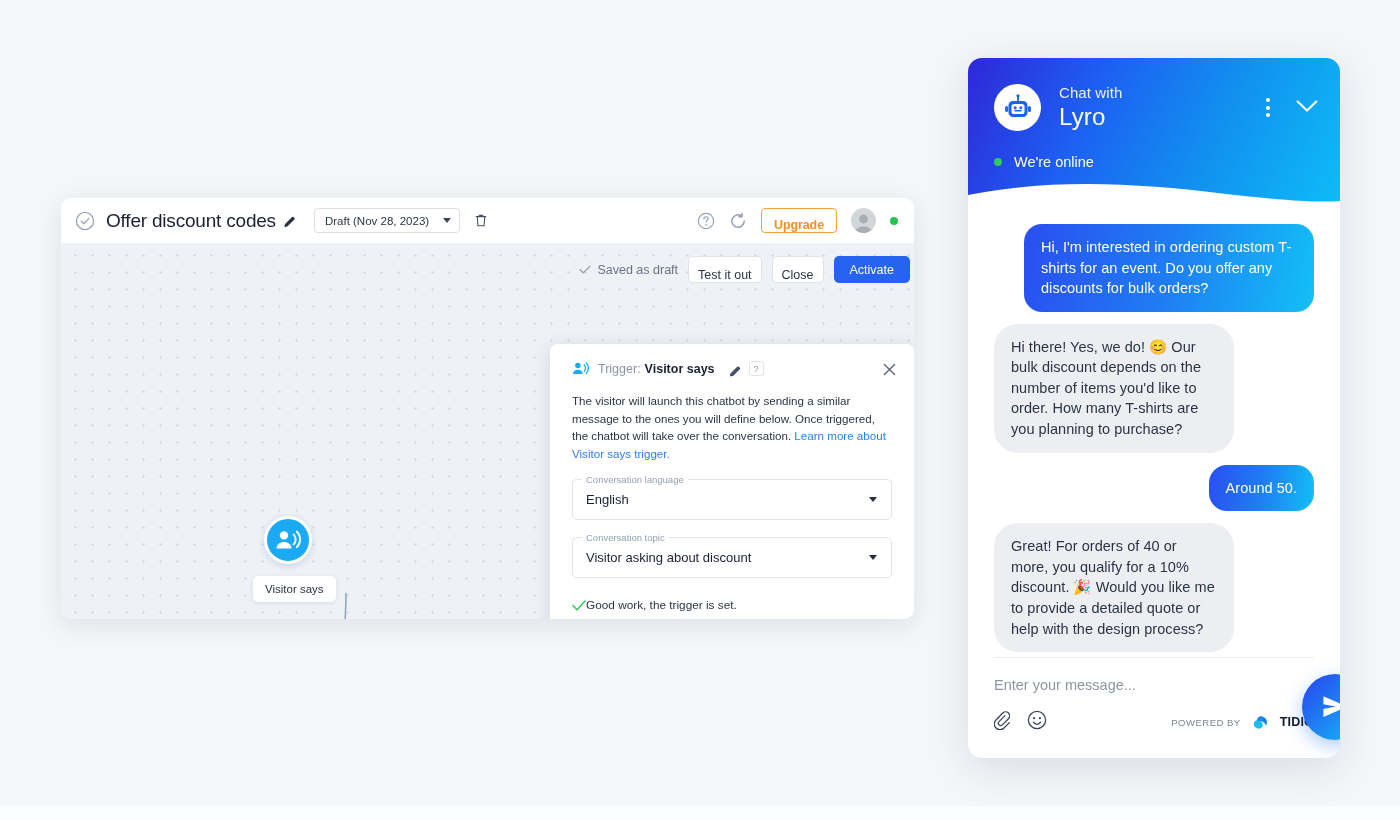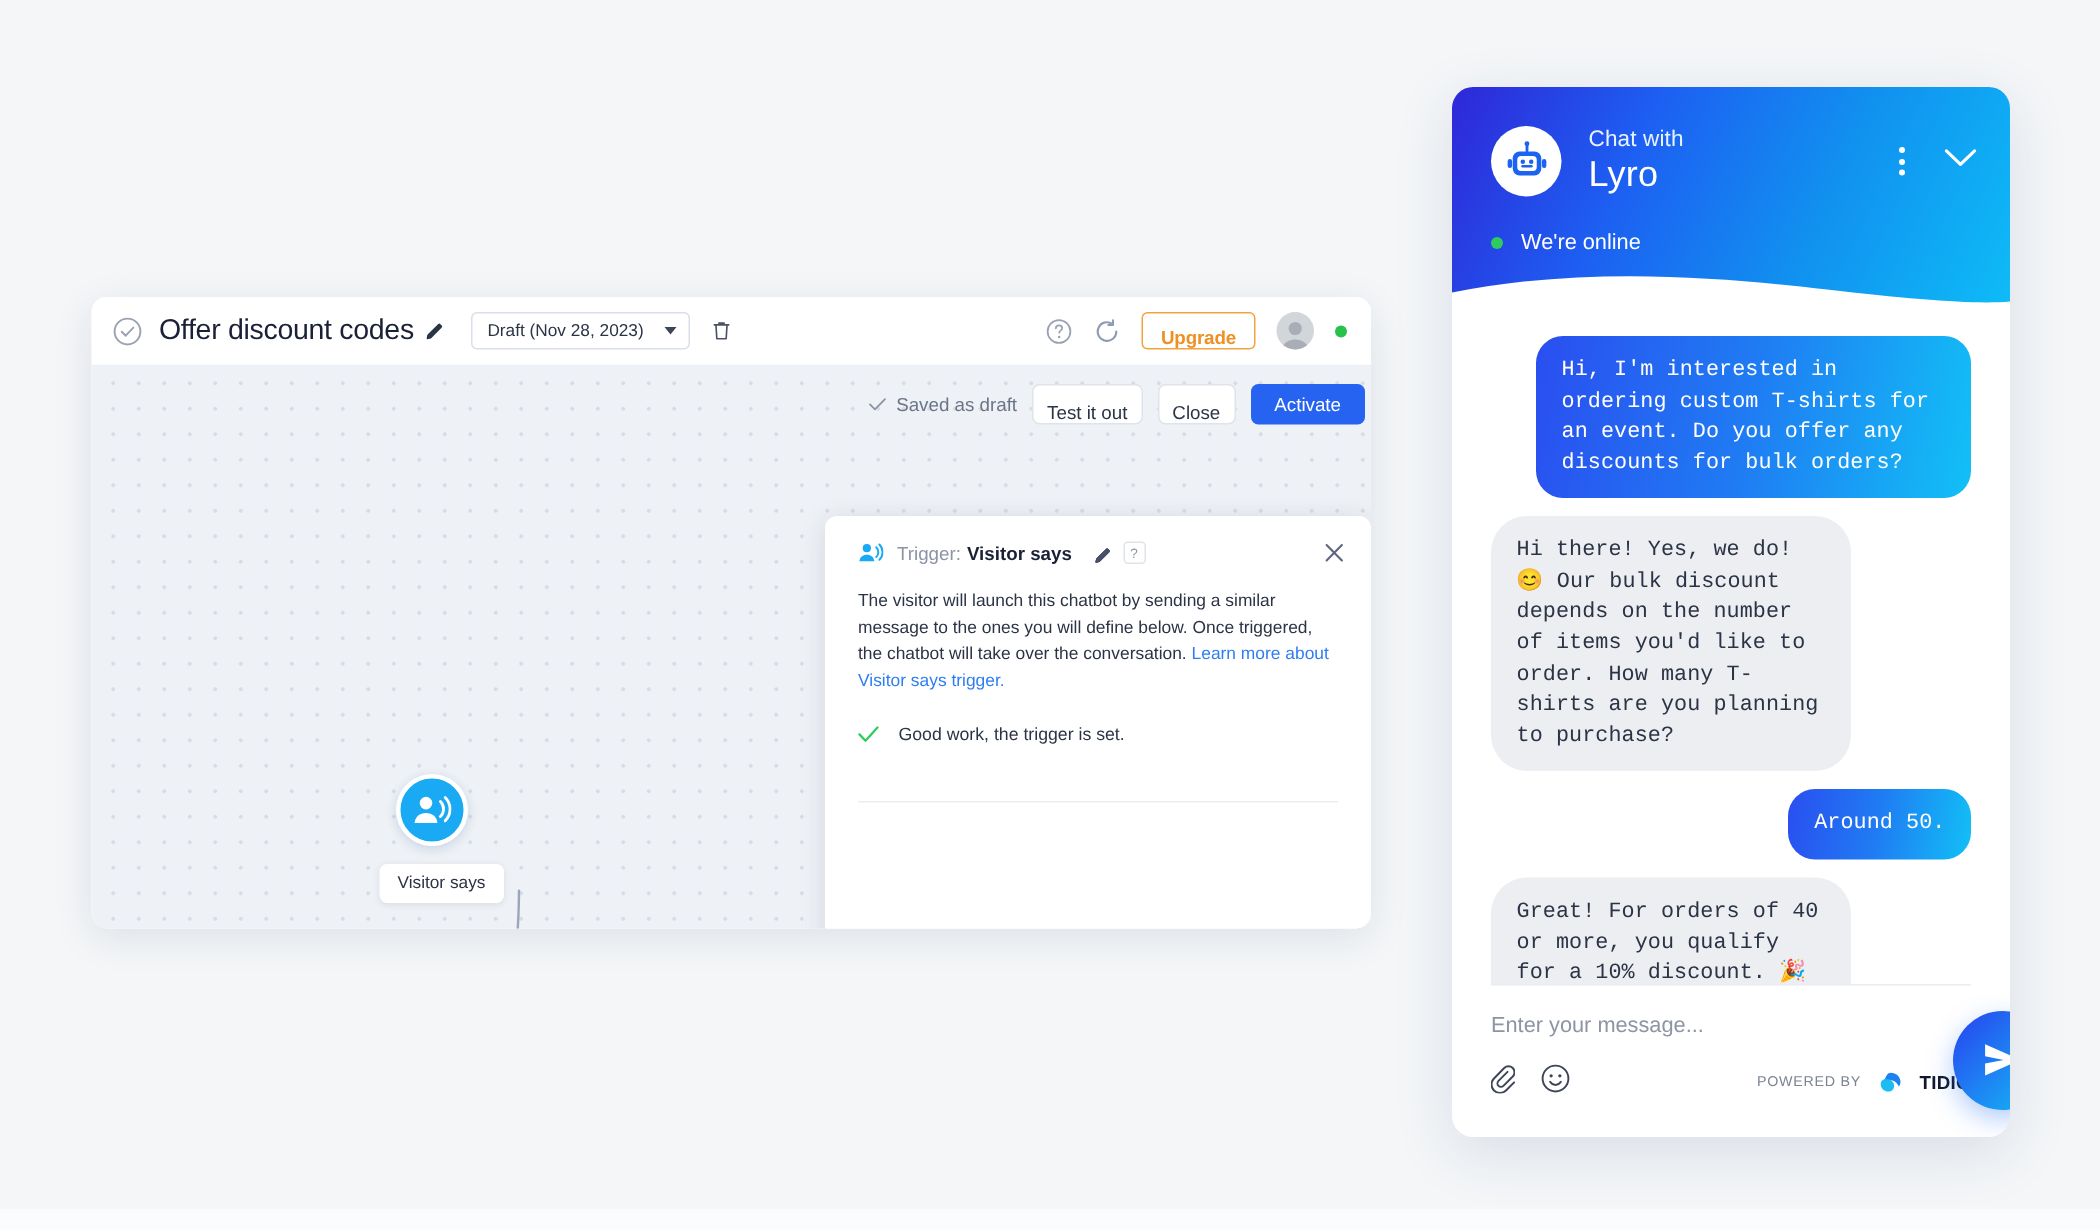--- a/index.html
+++ b/index.html
@@ -138,21 +138,21 @@
   .field-legend{
     position:absolute; top:-6px; left:9px; background:#fff; padding:0 4px;
     font-size:9.5px;color:#96a0b0;
   }
   .field-value{ font-size:13px;color:#1a2035; }
   .field-caret{
     width:0;height:0;border-left:4.5px solid transparent;
     border-right:4.5px solid transparent;border-top:5px solid #252c3b;
   }
   .tp-good{
-    display:flex;align-items:center;gap:13px;
+    display:flex;align-items:center;
     margin:20px 0 16px 22px; font-size:11.8px;color:#2b3445;
   }
   .tp-divider{ height:1px;background:#e9edf2;margin:22px 22px 0 22px;}
 
   
   .chat {
     position:absolute; left:968px; top:58px; width:372px; height:700px;
     border-radius:14px; background:#fff;
     box-shadow:0 10px 40px rgba(40,60,110,0.13);
     overflow:hidden; display:flex; flex-direction:column;
@@ -174,21 +174,21 @@
   .kebab{ display:flex;flex-direction:column;gap:3.5px;align-items:center;}
   .kebab i{ width:4px;height:4px;border-radius:50%;background:#fff;display:block;}
   .status-row{
     display:flex;align-items:center;gap:12px;
     padding:22px 0 0 26px; color:#fff;font-size:14.5px;
   }
   .status-dot{ width:8px;height:8px;border-radius:50%;background:#2ecc5f;}
   .head-wave{ position:absolute; left:0; bottom:-1px; width:100%; height:30px;}
 
   .chat-body{
-    flex:1; padding:16px 26px 0 26px; overflow:hidden;font-family:Liberation Mono, monospace;
+    flex:1; padding:16px 26px 0 26px; overflow:hidden;
   }
   .msg{ display:flex; margin-bottom:12px; }
   .msg.out{ justify-content:flex-end; }
   .bub{
     max-width:290px; font-size:14.5px; line-height:1.42; padding:13px 17px;
     letter-spacing:.05px;
   }
   .bub.out{
     color:#fff; border-radius:18px;
     background:linear-gradient(100deg,#2a4ef0 0%,#1f7df3 50%,#12c0f6 100%);
@@ -337,20 +337,32 @@
               <path d="M1.4 1.4l10.2 10.2M11.6 1.4L1.4 11.6" fill="none" stroke="#5c6680" stroke-width="1.4" stroke-linecap="round"></path>
             </svg>
         </span>
       </div>
 
       <div class="tp-desc">
         <span>The visitor will launch this chatbot by sending a similar message to the ones you will define below. Once triggered, the chatbot will take over the conversation.</span>
         <span class="tp-link">Learn more about Visitor says trigger.</span>
       </div>
 
+      <div class="tp-body">
+        <div class="field">
+          <span class="field-legend">Conversation language</span>
+          <span class="field-value">English</span>
+          <span class="field-caret"></span>
+        </div>
+        <div class="field">
+          <span class="field-legend">Conversation topic</span>
+          <span class="field-value">Visitor asking about discount</span>
+          <span class="field-caret"></span>
+        </div>
+      </div>
 
       <div class="tp-good">
         <svg width="14" height="11" viewBox="0 0 14 11">
             <path d="M1 5.6l4 4.2L13 1" fill="none" stroke="#2ecc5f" stroke-width="1.5" stroke-linecap="round" stroke-linejoin="round"></path>
           </svg>
         <span>Good work, the trigger is set.</span>
       </div>
 
       <div class="tp-divider"></div>
 

